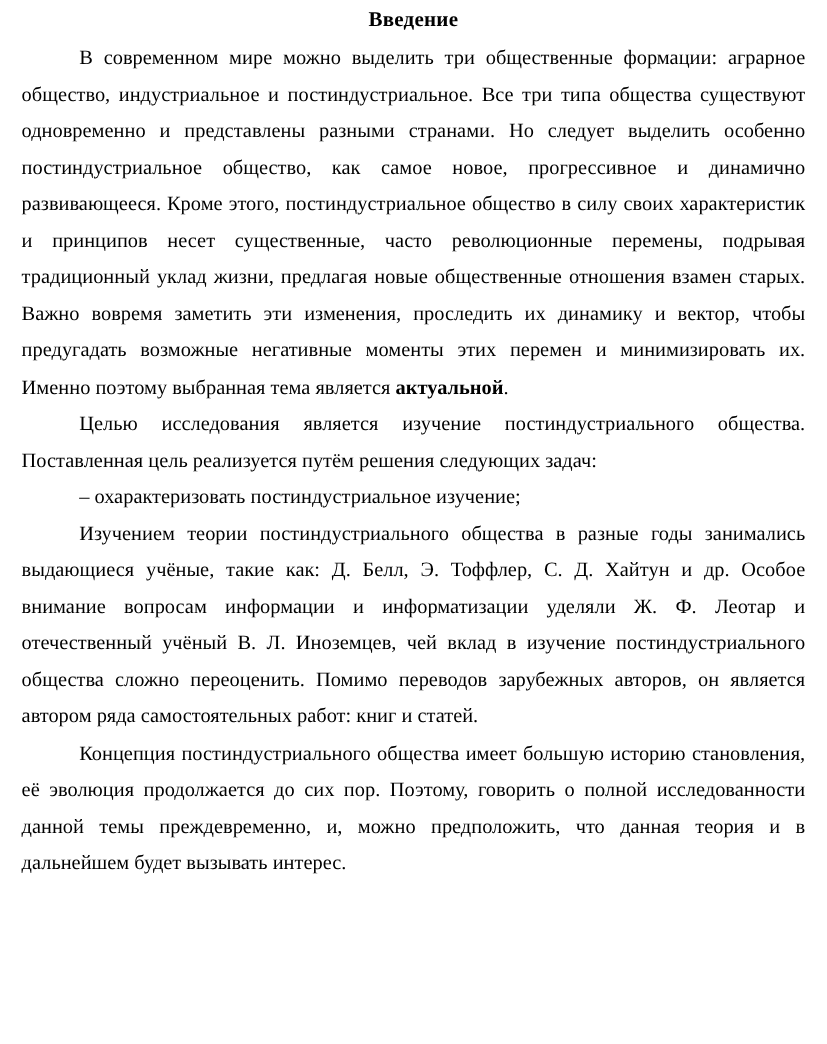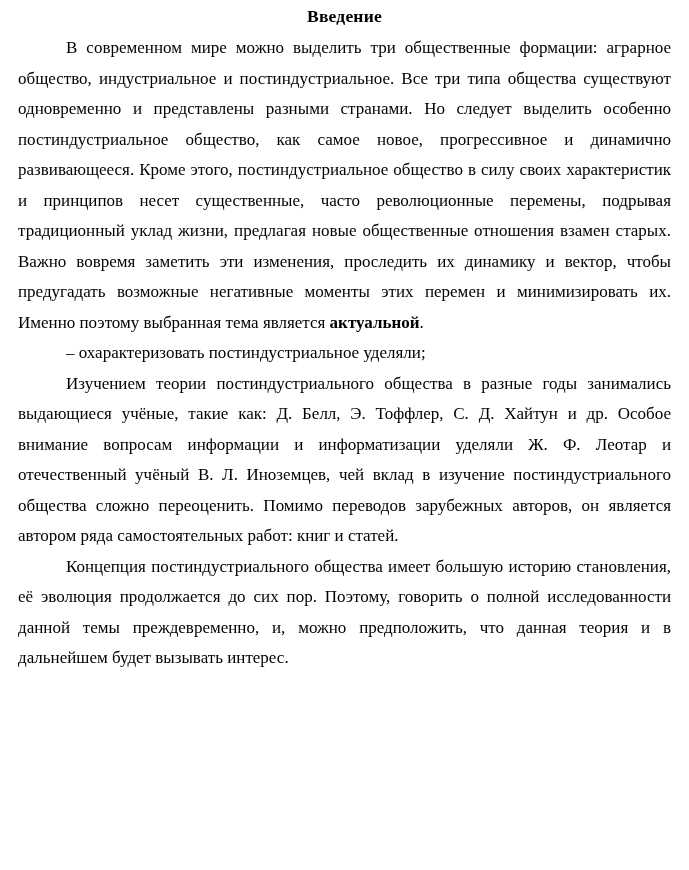--- a/index.html
+++ b/index.html
@@ -52,21 +52,22 @@
 </style>
 </head>
 <body>
 
 <div class="page">
 
   <h1 class="doc-title">Введение</h1>
 
   <p class="body-par"><span>В современном мире можно выделить три общественные формации: аграрное общество, индустриальное и постиндустриальное. Все три типа общества существуют одновременно и представлены разными странами. Но следует выделить особенно постиндустриальное общество, как самое новое, прогрессивное и динамично развивающееся. Кроме этого, постиндустриальное общество в силу своих характеристик и принципов несет существенные, часто революционные перемены, подрывая традиционный уклад жизни, предлагая новые общественные отношения взамен старых. Важно вовремя заметить эти изменения, проследить их динамику и вектор, чтобы предугадать возможные негативные моменты этих перемен и минимизировать их. Именно поэтому выбранная тема является </span><span class="bold">актуальной</span><span>.</span></p>
 
+  <p class="body-par">Целью исследования является изучение постиндустриального общества. Поставленная цель реализуется путём решения следующих задач:</p>
 
-  <p class="dash-item">– охарактеризовать постиндустриальное уделяли;</p>
+  <p class="dash-item">– охарактеризовать постиндустриальное изучение;</p>
 
 
   <p class="body-par">Изучением теории постиндустриального общества в разные годы занимались выдающиеся учёные, такие как: Д. Белл, Э. Тоффлер, С. Д. Хайтун и др. Особое внимание вопросам информации и информатизации уделяли Ж. Ф. Леотар и отечественный учёный В. Л. Иноземцев, чей вклад в изучение постиндустриального общества сложно переоценить. Помимо переводов зарубежных авторов, он является автором ряда самостоятельных работ: книг и статей.</p>
 
   <p class="body-par">Концепция постиндустриального общества имеет большую историю становления, её эволюция продолжается до сих пор. Поэтому, говорить о полной исследованности данной темы преждевременно, и, можно предположить, что данная теория и в дальнейшем будет вызывать интерес.</p>
 
 </div>
 
 </body></html>

